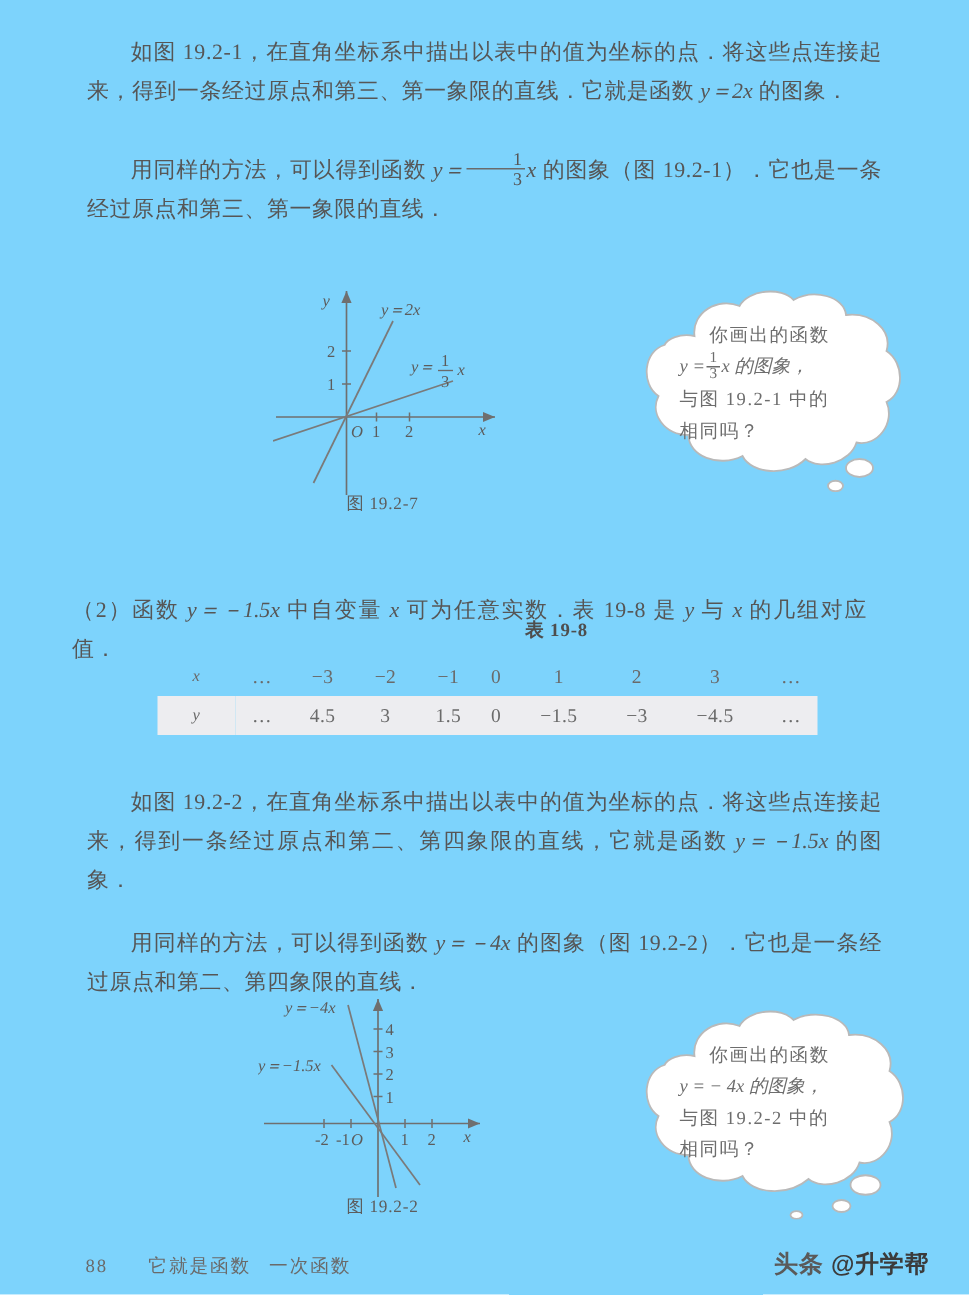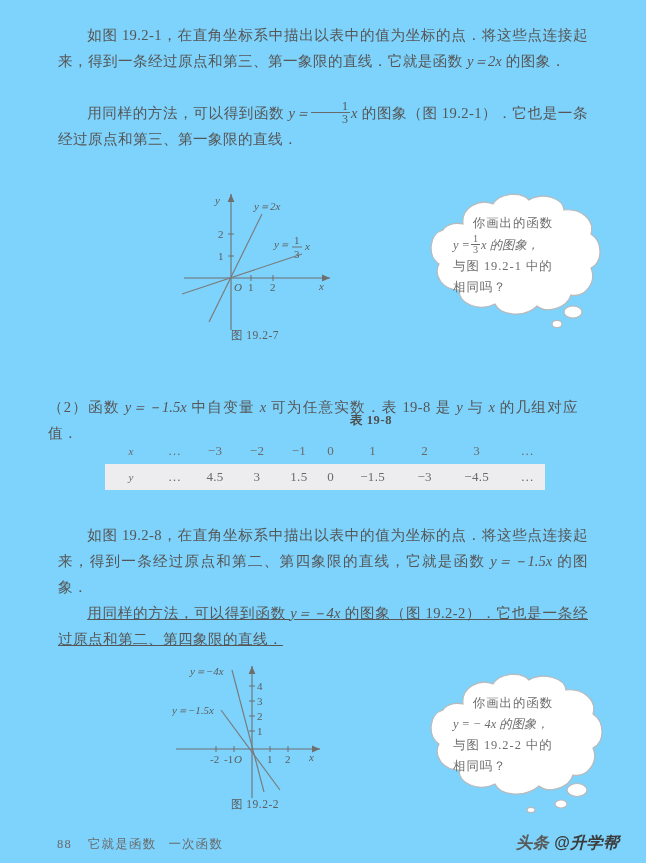--- a/index.html
+++ b/index.html
@@ -108,21 +108,21 @@
   table.data td.num { font-style: normal; }
   table.data td.lbl { font-style: italic; }
 
   
   .footer {
     position: absolute;
     font-size: 12.5px;
     color: #6a6a6a;
     letter-spacing: 1.2px;
   }
-  .footer .pg { margin-right: 16px; }
+  .footer .pg { margin-right: 27px; }
   .watermark {
     position: absolute;
     font-size: 16px;
     color: #3b3b3b;
     font-family: "Liberation Sans", sans-serif;
     font-weight: bold;
     letter-spacing: 0.5px;
   }
   .wm-light { color: #5a5a5a; font-weight: bold; }
 
@@ -250,24 +250,24 @@
       <td class="num">0</td>
       <td class="num">−1.5</td>
       <td class="num">−3</td>
       <td class="num">−4.5</td>
       <td class="num">…</td>
     </tr>
   </tbody>
     </table>
 
   <div class="para indent" style="left:58px; top:522px; width:530px;">
-    <span>如图 19.2-8，在直角坐标系中描出以表中的值为坐标的点．将这些点连接起来，得到一条经过原点和第二、第四象限的直线，它就是函数 </span><span class="mathi">y＝－1.5x</span><span> 的图象．</span>
-  </div>
-
-  <div class="para indent" style="left:58px; top:600px; width:530px;text-decoration:underline;">
+    <span>如图 19.2-2，在直角坐标系中描出以表中的值为坐标的点．将这些点连接起来，得到一条经过原点和第二、第四象限的直线，它就是函数 </span><span class="mathi">y＝－1.5x</span><span> 的图象．</span>
+  </div>
+
+  <div class="para indent" style="left:58px; top:616px; width:530px;">
     <span>用同样的方法，可以得到函数 </span><span class="mathi">y＝－4x</span><span> 的图象（图 19.2-2）．它也是一条经过原点和第二、第四象限的直线．</span>
   </div>
 
   <div class="figwrap" style="left:172px; top:662px;">
     <svg width="170" height="140" viewBox="0 0 170 140">
 
       <line class="axis" x1="4" y1="87" x2="148" y2="87"></line>
       <polygon points="148,87 140,83.6 140,90.4" fill="#6f6f6f"></polygon>
 
       <line class="axis" x1="80" y1="136" x2="80" y2="4"></line>
@@ -328,18 +328,18 @@
       <span class="ln mathi">y = − 4x 的图象，</span>
       <span class="ln">与图 19.2-2 中的</span>
       <span class="ln">相同吗？</span>
     </div>
   </div>
 
   <div class="footer" style="left:57px; top:836px;">
     <span class="pg">88</span><span style="margin-right:12px;">它就是函数</span><span>一次函数</span>
   </div>
 
-  <div class="watermark" style="left:516px; top:833px;font-style:italic;">
+  <div class="watermark" style="left:516px; top:833px;">
     <span class="wm-light">头条</span>
     <span>@升学帮</span>
   </div>
 
 </div>
 
 </body></html>

